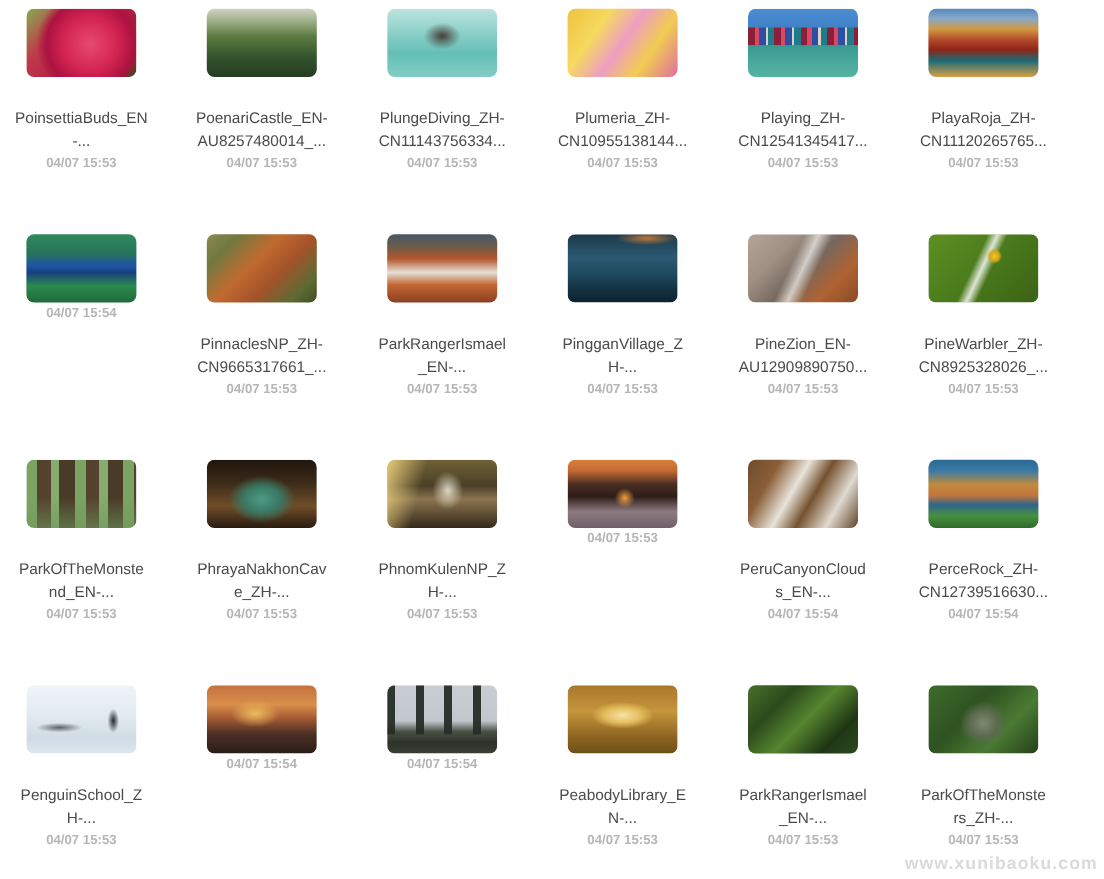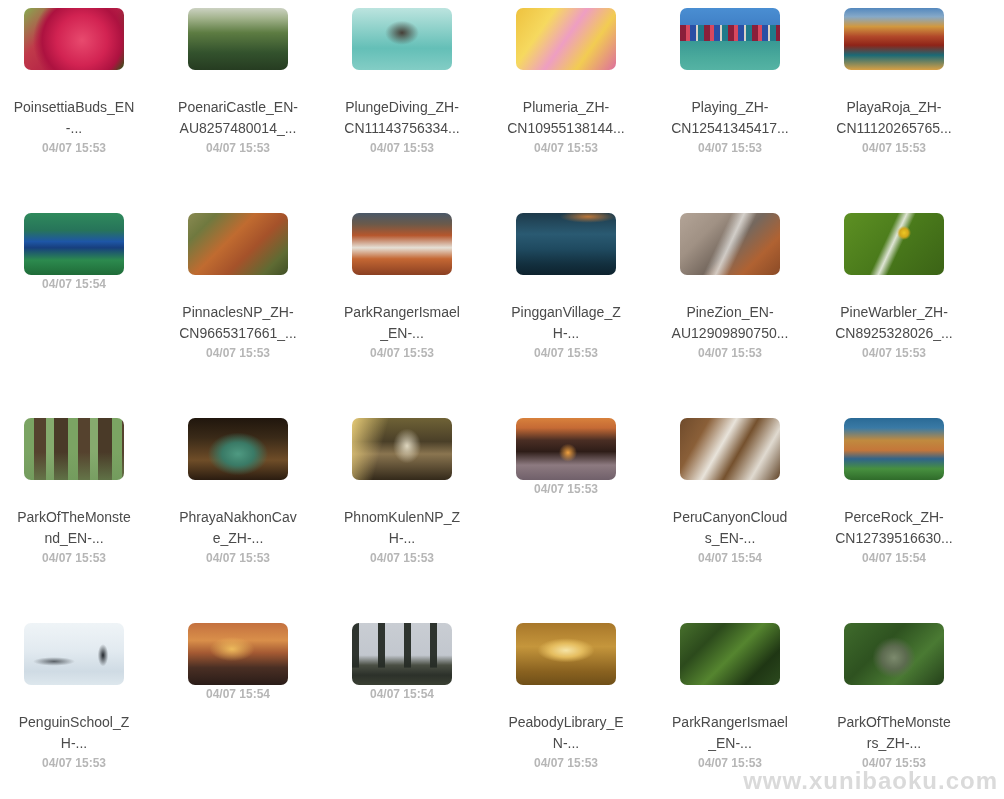--- a/index.html
+++ b/index.html
@@ -48,21 +48,21 @@
     margin-top:2px;
     font-size:12px;
     line-height:15px;
     color:var(--timestamp);
     font-weight:bold;
   }
   .watermark{
     position:absolute;
     right:6px;
     bottom:4px;
-    font-size:24px;
+    font-size:16px;
     font-weight:bold;
     letter-spacing:1px;
     color:var(--watermark);
     white-space:nowrap;
   }
 </style>
 </head>
 <body>
 
 <div class="grid">

